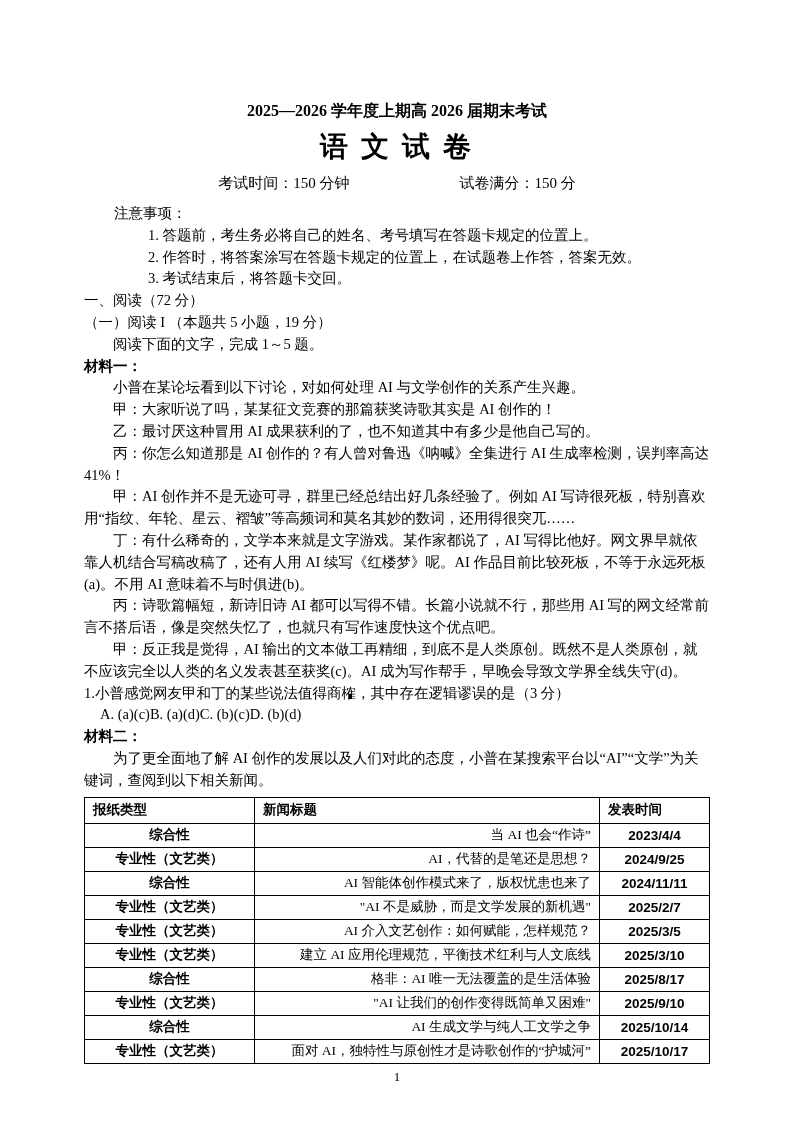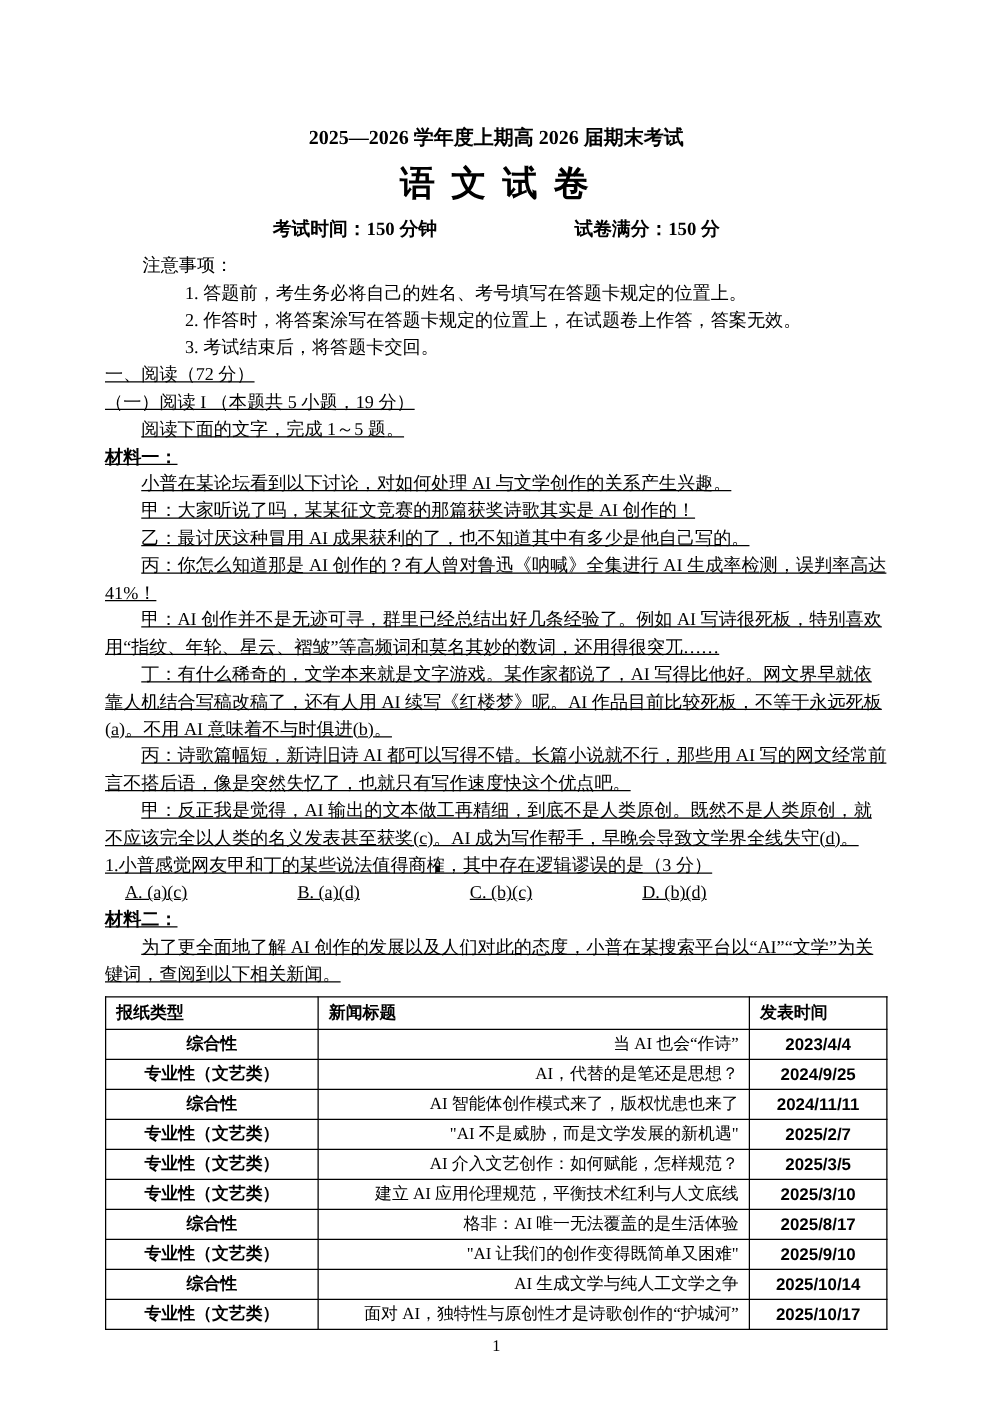--- a/index.html
+++ b/index.html
@@ -5,27 +5,27 @@
   * { margin:0; padding:0; box-sizing:border-box; }
   html, body { background:#ffffff; }
   .page {
     width:794px; height:1123px; margin:14px auto; background:#fff;
     padding:86px 84px 40px 84px; position:relative;
     font-family:"Liberation Serif","DejaVu Serif",serif;
     font-size:14.5px; color:#000;
   }
   .exam-session { text-align:center; font-weight:bold; font-size:16px; line-height:22px; }
   .exam-title { text-align:center; font-weight:bold; font-size:28px; letter-spacing:3px; margin:6px 0 8px 0; }
-  .info-line { display:flex; justify-content:center; gap:110px; font-weight:bold; font-size:15px; margin-bottom:10px; }
-  .para { line-height:21.8px;text-decoration:underline; }
+  .info-line { display:flex; justify-content:center; gap:110px; font-weight:normal; font-size:15px; margin-bottom:10px; }
+  .para { line-height:21.8px; }
   .notice-label { padding-left:30px; line-height:21.8px; }
   .notice-item { padding-left:64px; line-height:21.8px; }
   .indent { text-indent:2em; }
   .bold { font-weight:bold; }
-  .options-line { display:flex; gap:88px; padding-left:16px; line-height:21.8px;text-decoration:underline; }
+  .options-line { display:flex; padding-left:16px; line-height:21.8px; }
   .options-line span { white-space:nowrap; }
   table.news-table {
     border-collapse:collapse; width:100%; margin-top:5px;
     font-size:13.5px;
   }
   table.news-table th, table.news-table td {
     border:1px solid #000; padding:2.5px 8px; height:23.5px; vertical-align:middle;
   }
   table.news-table th {
     font-family:"Liberation Sans","DejaVu Sans",sans-serif; font-weight:bold;

